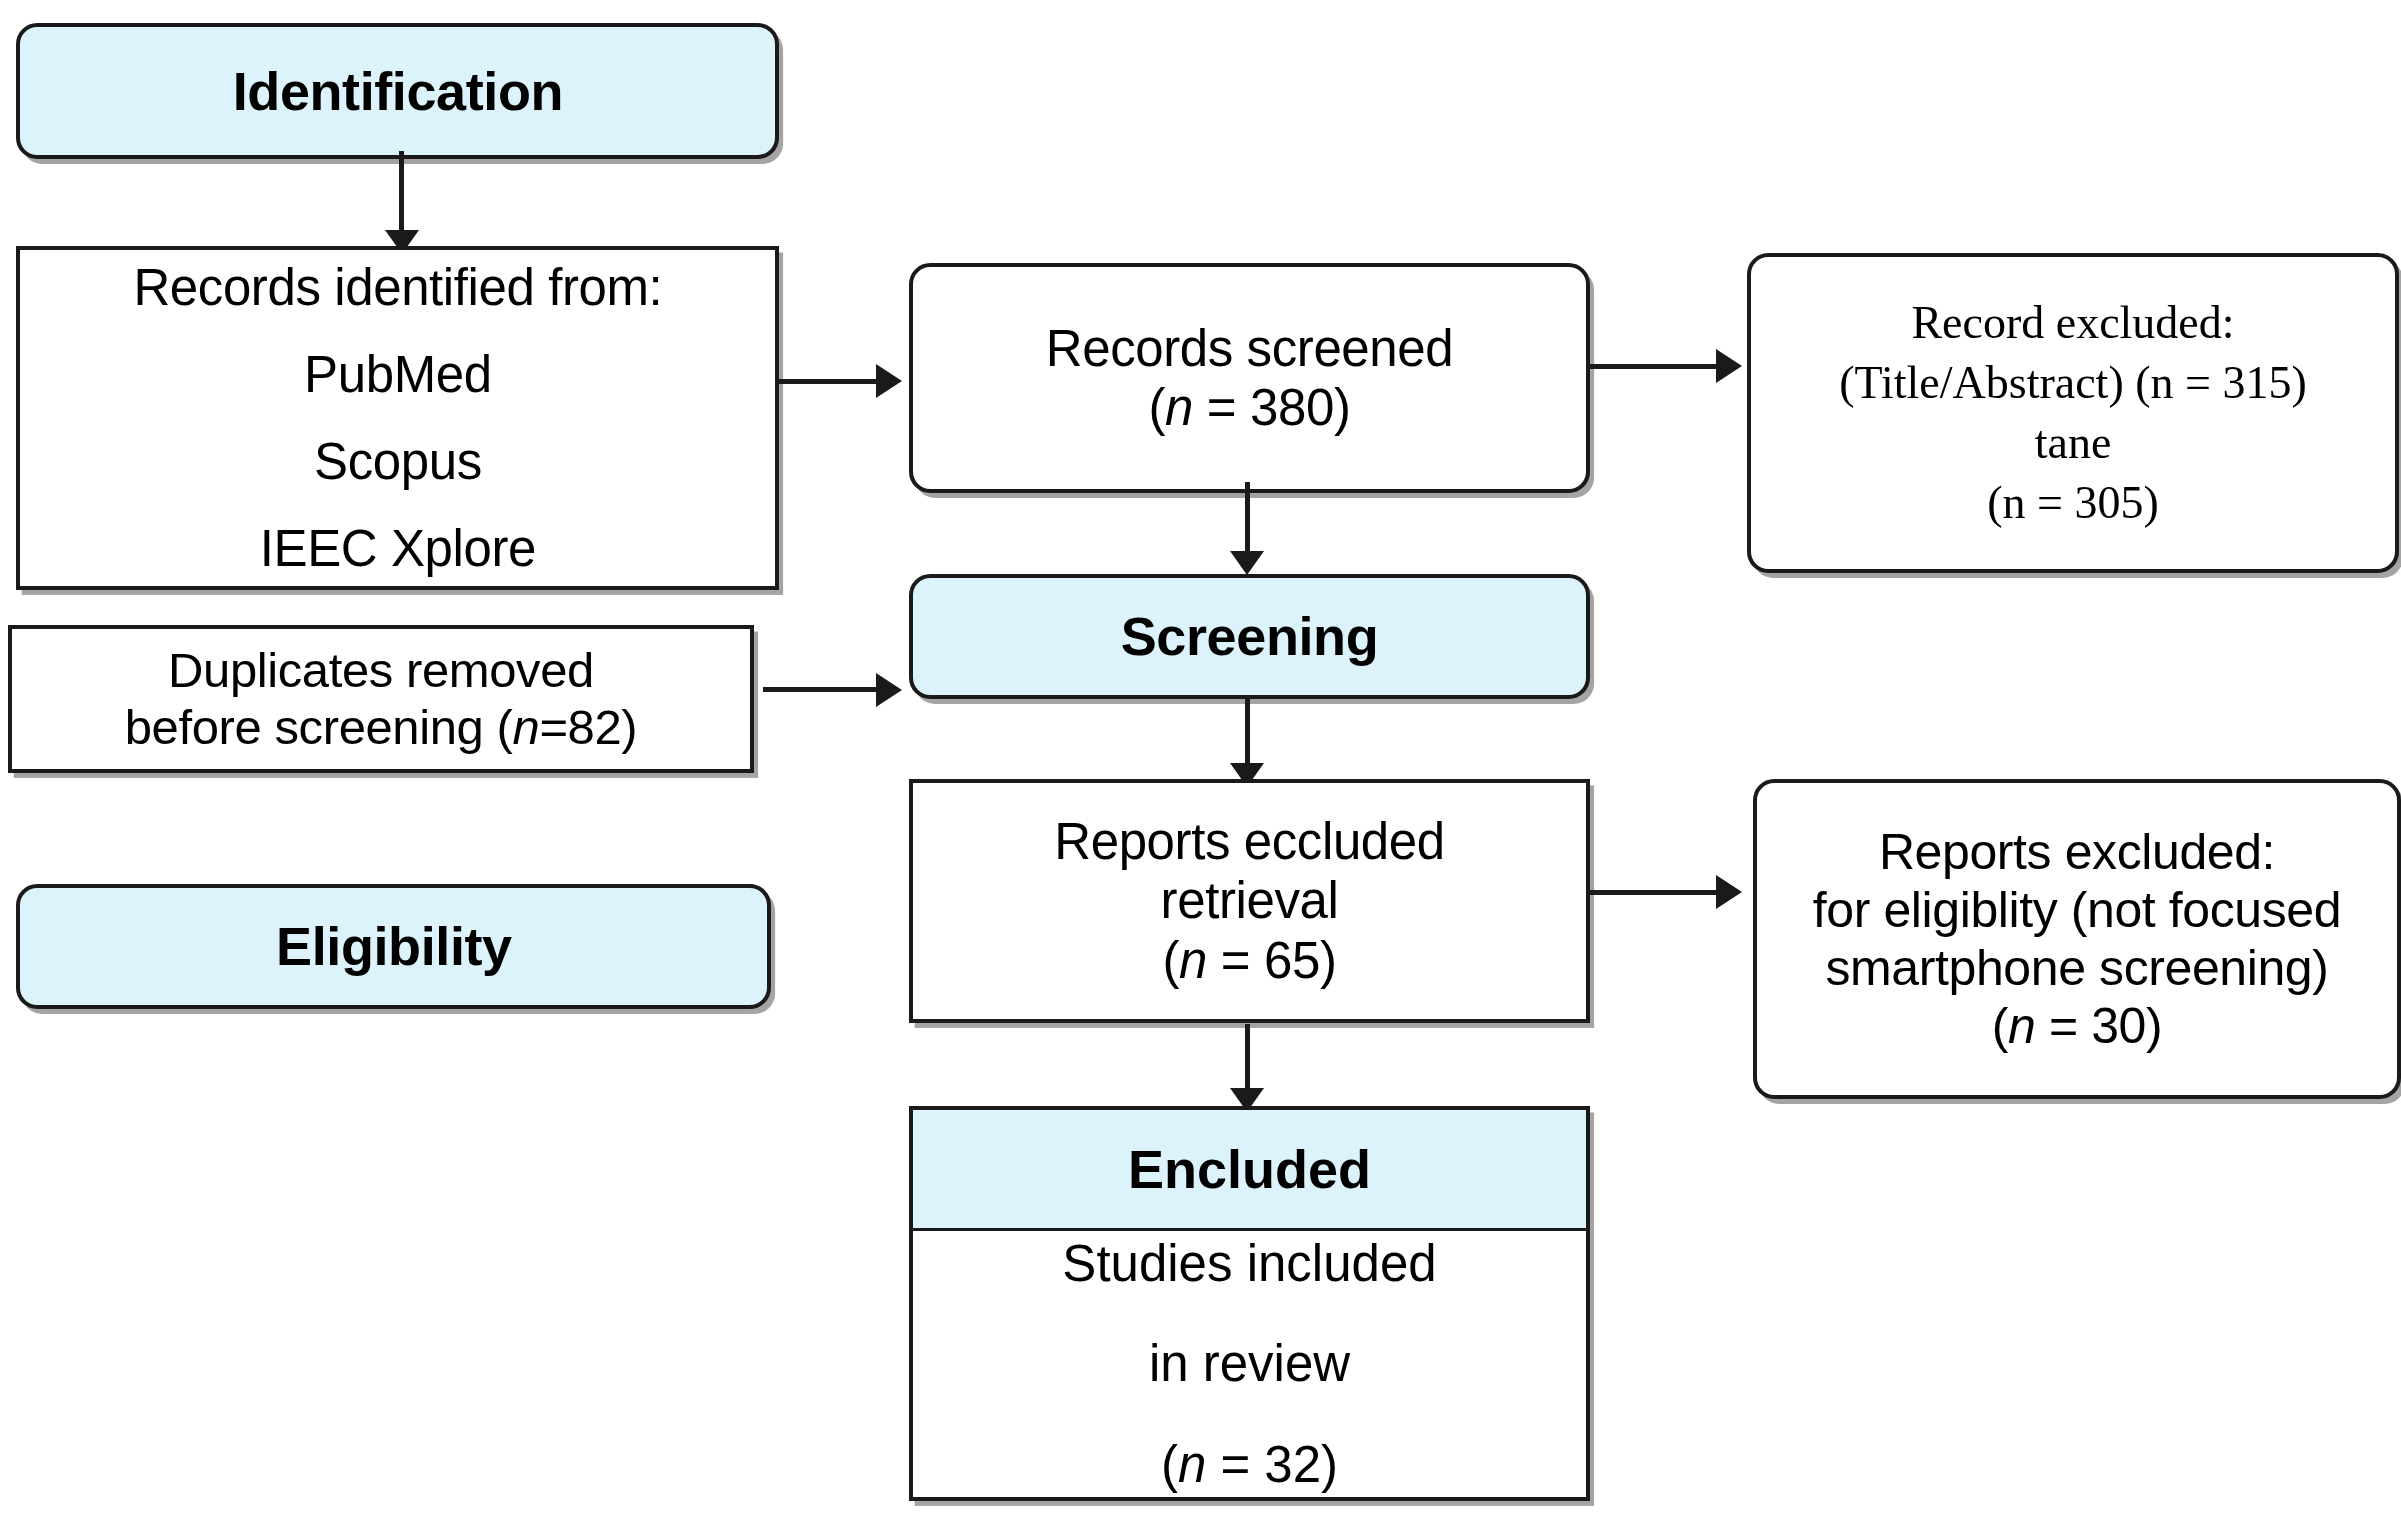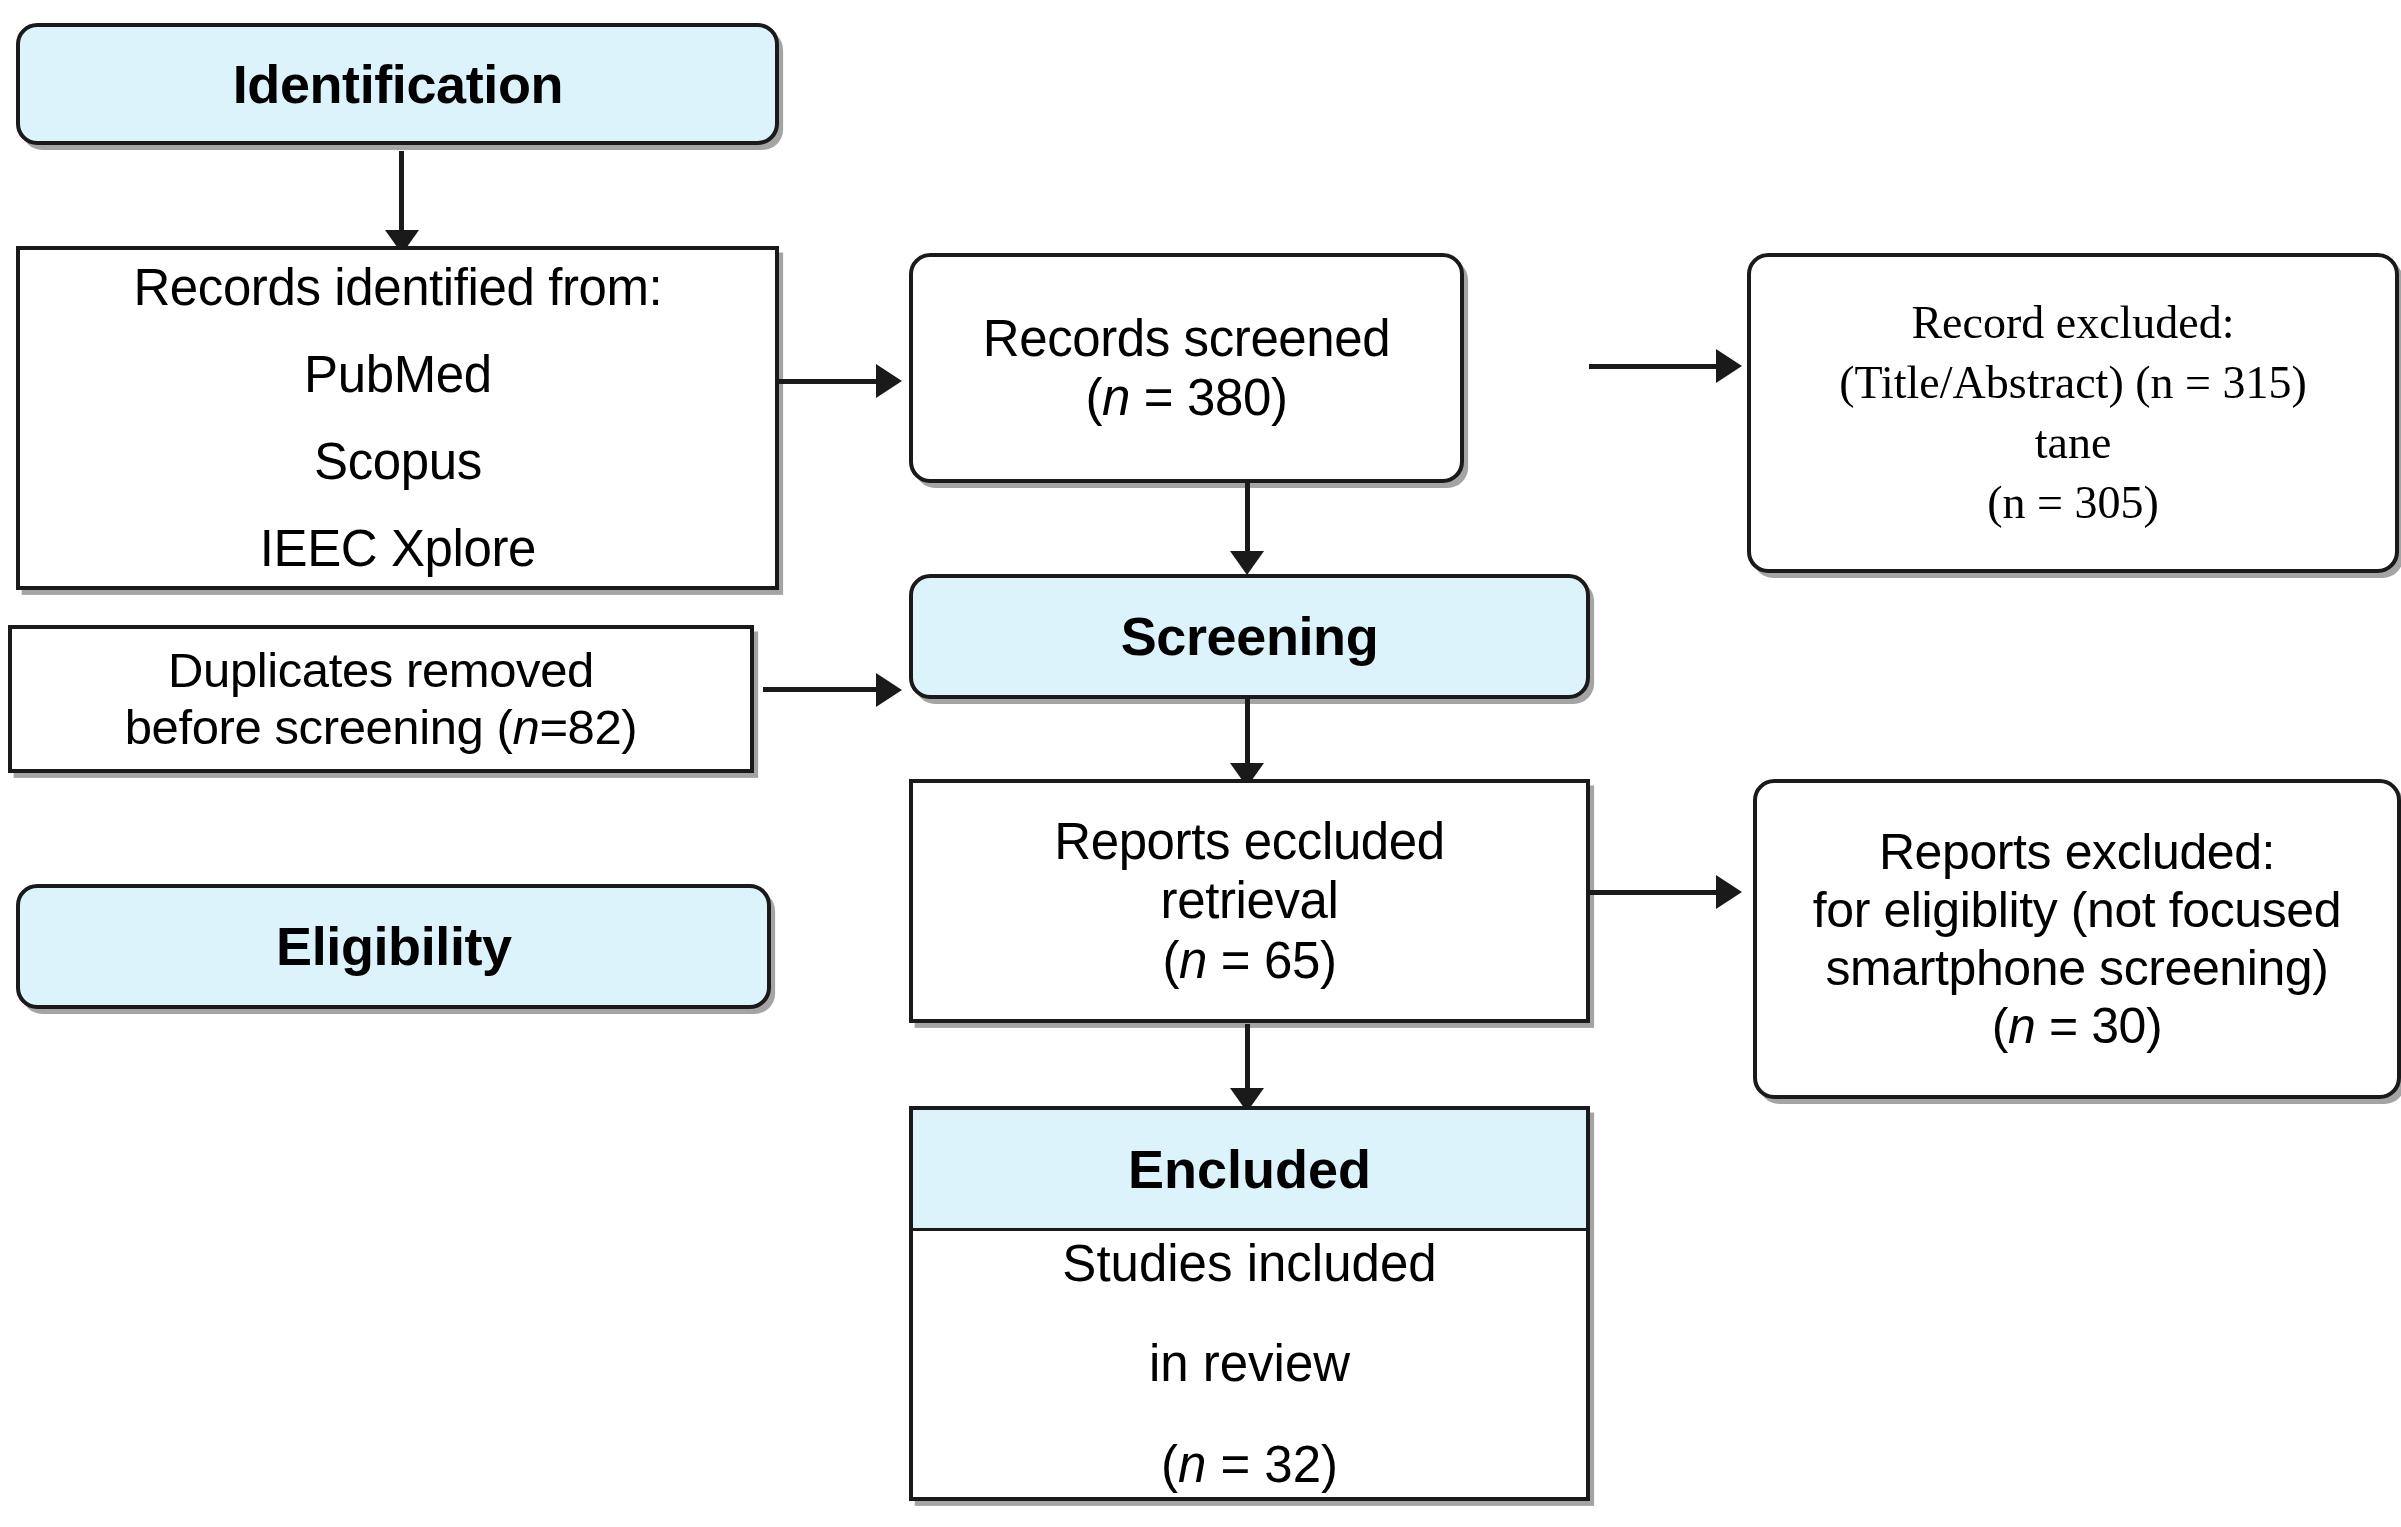--- a/index.html
+++ b/index.html
@@ -116,21 +116,21 @@
     border-top: 17px solid transparent;
     border-bottom: 17px solid transparent;
     border-left: 26px solid #1a1a1a;
   }
 </style>
 </head>
 <body>
 
 <div id="canvas">
 
-  <div class="box header rounded" style="left:16.4px; top:23px; width:763px; height:122px;">
+  <div class="box header rounded" style="left:16.4px; top:23px; width:763px; height:136px;">
     <span class="line">Identification</span>
   </div>
 
   <div class="vline" style="left:399px; top:151px; height:90px;"></div>
   <div class="arrow-down" style="left:385px; top:230px;"></div>
 
   <div class="box" style="left:16.4px; top:246px; width:763px; height:344px;gap:28px;">
     <span class="line">Records identified from:</span>
     <span class="line">PubMed</span>
     <span class="line">Scopus</span>
@@ -145,21 +145,21 @@
   <div class="box header rounded" style="left:16.4px; top:884px; width:755px; height:125px;">
     <span class="line">Eligibility</span>
   </div>
 
   <div class="hline" style="left:779px; top:379px; width:100px;"></div>
   <div class="arrow-right" style="left:876px; top:364px;"></div>
 
   <div class="hline" style="left:763px; top:687px; width:116px;"></div>
   <div class="arrow-right" style="left:876px; top:673px;"></div>
 
-  <div class="box rounded" style="left:909px; top:253px; width:555px; height:230px;">
+  <div class="box rounded" style="left:909px; top:263px; width:681px; height:230px;">
     <span class="line">Records screened</span>
     <span class="line"><span>(</span><em>n</em><span> = 380)</span></span>
   </div>
 
   <div class="vline" style="left:1245px; top:482px; height:82px;"></div>
   <div class="arrow-down" style="left:1230px; top:551px;"></div>
 
   <div class="box header rounded" style="left:909px; top:574px; width:681px; height:125px;">
     <span class="line">Screening</span>
   </div>

